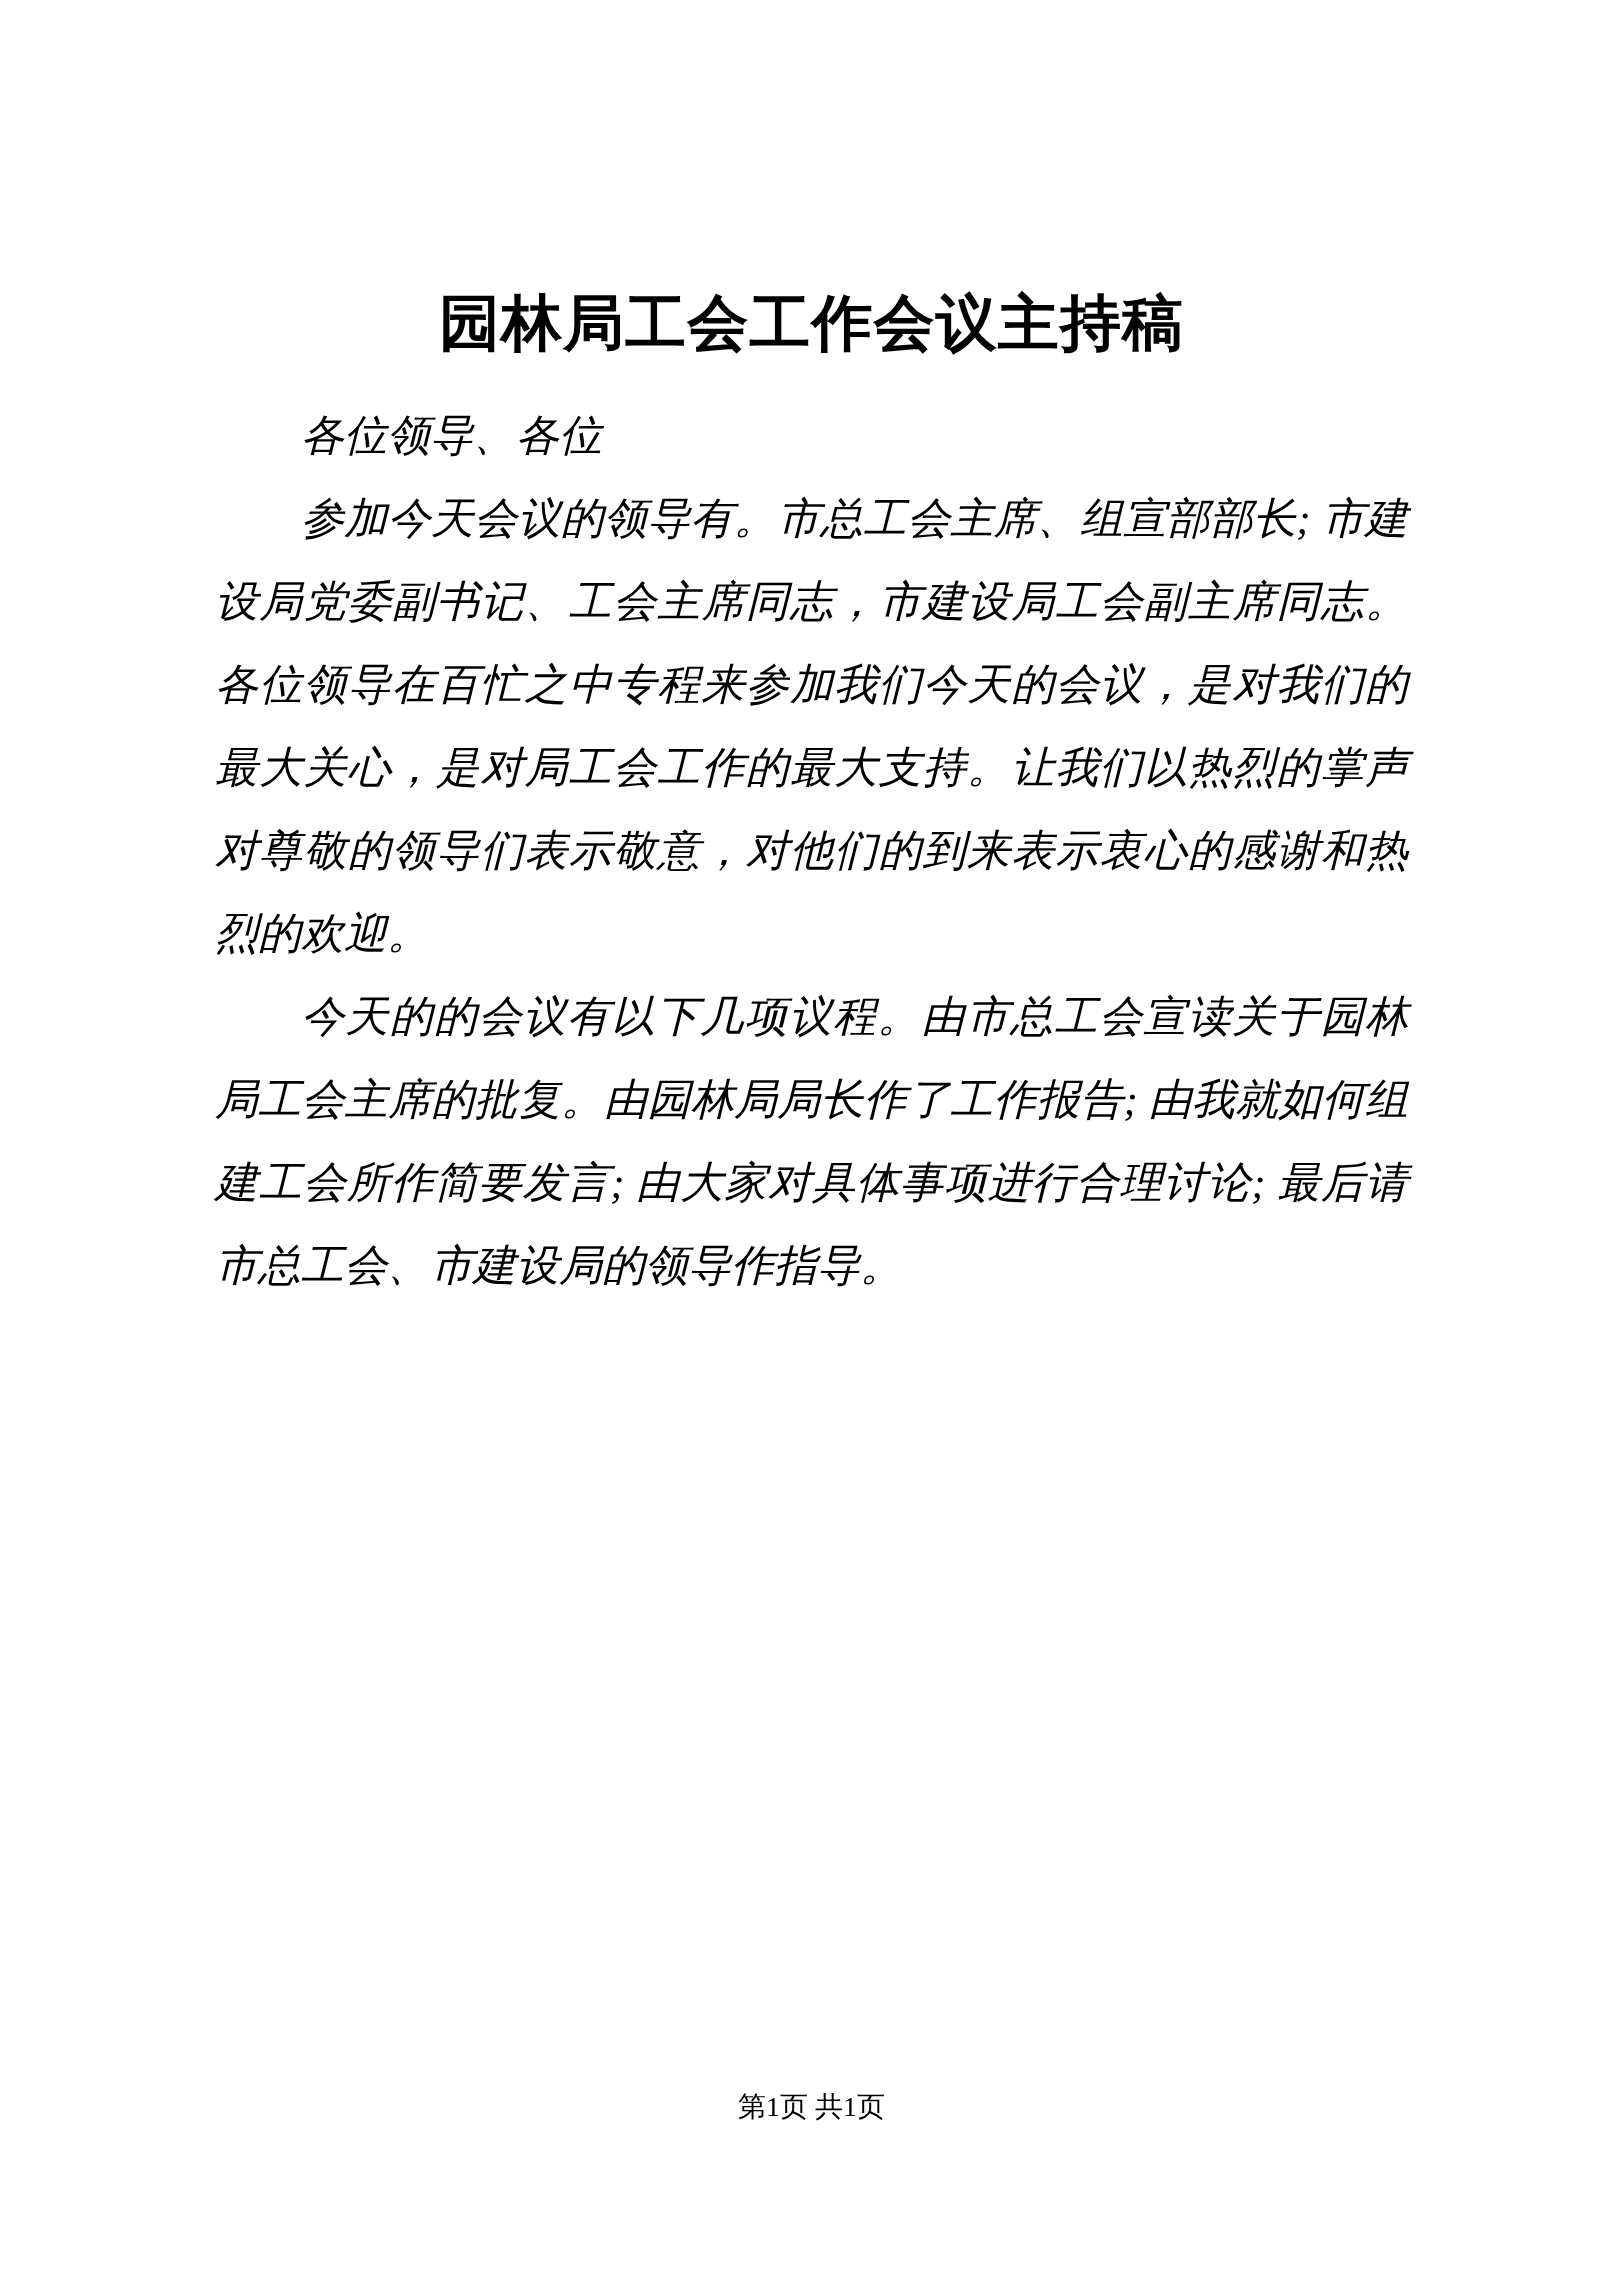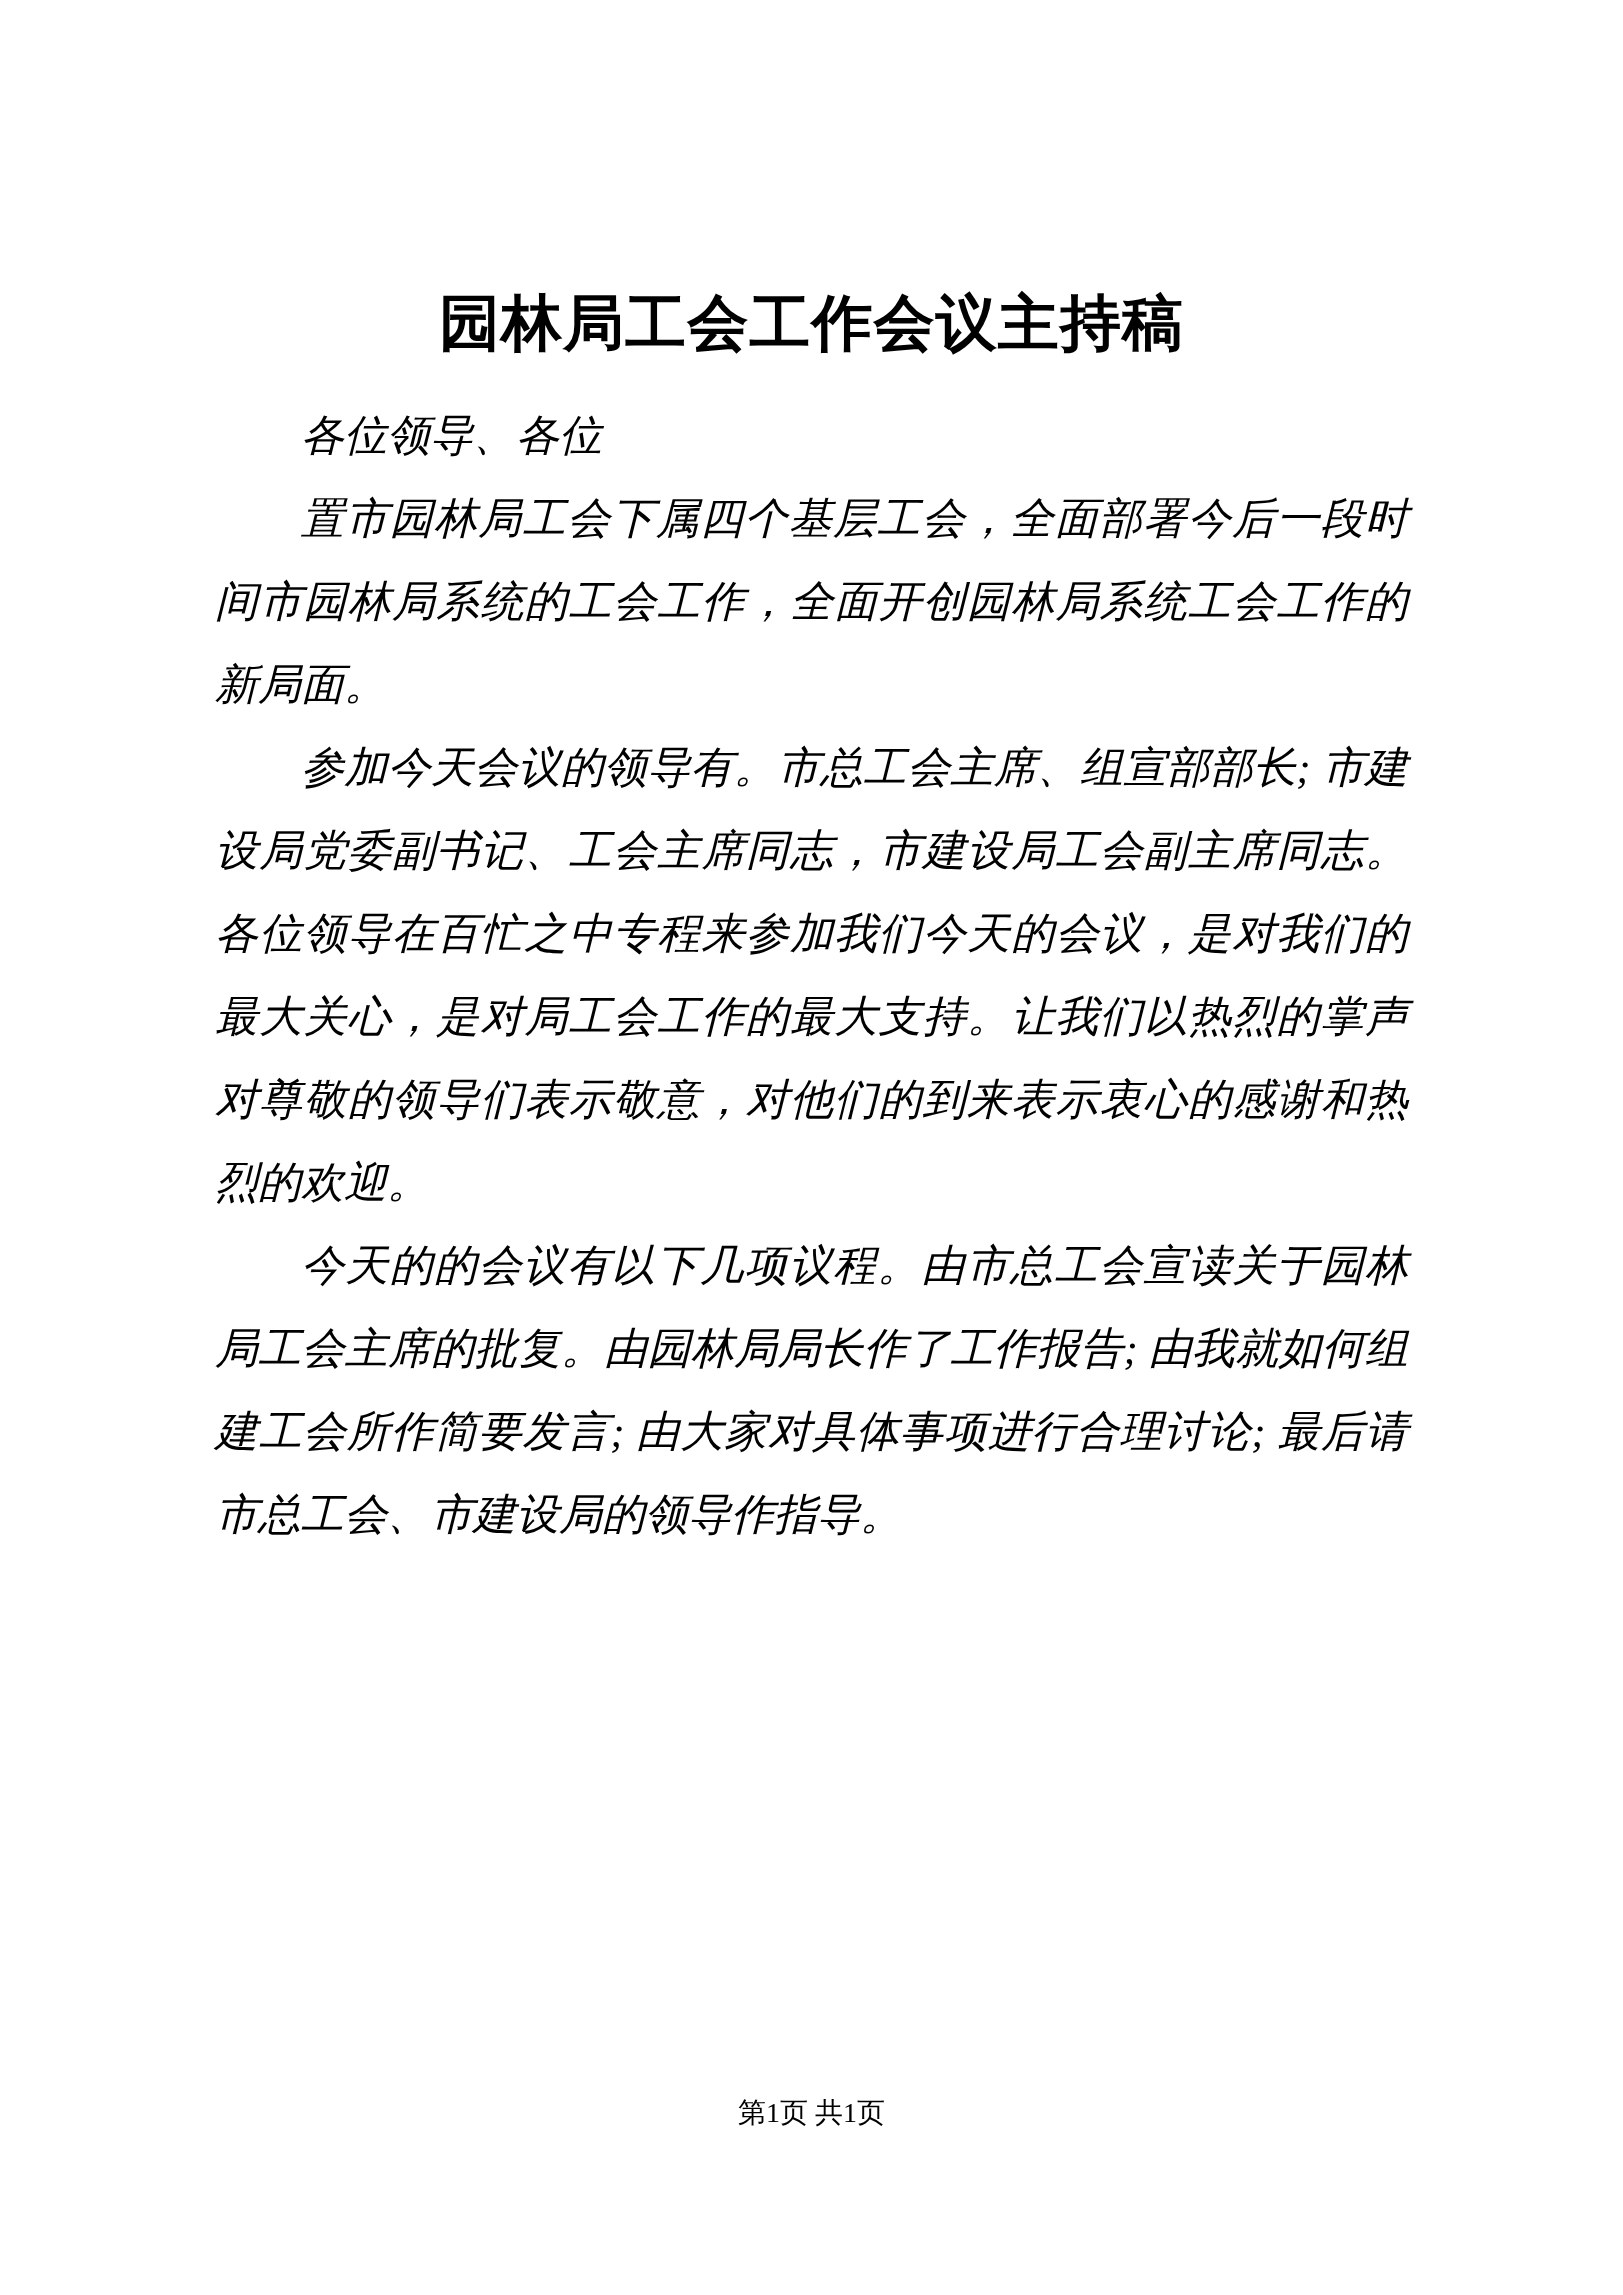--- a/index.html
+++ b/index.html
@@ -36,36 +36,35 @@
     text-align: justify;
     text-justify: inter-ideograph;
     text-indent: 2em;
     margin: 0;
     word-break: break-all;
   }
   .page-footer {
     position: absolute;
     left: 0;
     right: 0;
-    bottom: 163px;
+    bottom: 169px;
     text-align: center;
     font-size: 28px;
     color: #000000;
   }
 </style>
 </head>
 <body>
 
 <div class="page">
 
   <h1 class="doc-title">园林局工会工作会议主持稿</h1>
 
   <div class="doc-body">
     <p class="para">各位领导、各位</p>
-    <p class="para">置市园林局工会下属四个基层工会，全面部署今后一段时间市园林局系统的工会工作，全面开创园林局系统工会工作的新局面。</p>
     <p class="para">参加今天会议的领导有。市总工会主席、组宣部部长; 市建设局党委副书记、工会主席同志，市建设局工会副主席同志。各位领导在百忙之中专程来参加我们今天的会议，是对我们的最大关心，是对局工会工作的最大支持。让我们以热烈的掌声对尊敬的领导们表示敬意，对他们的到来表示衷心的感谢和热烈的欢迎。</p>
     <p class="para">今天的的会议有以下几项议程。由市总工会宣读关于园林局工会主席的批复。由园林局局长作了工作报告; 由我就如何组建工会所作简要发言; 由大家对具体事项进行合理讨论; 最后请市总工会、市建设局的领导作指导。</p>
   </div>
 
   <div class="page-footer">第1页 共1页</div>
 
 </div>
 
 
 </body></html>

